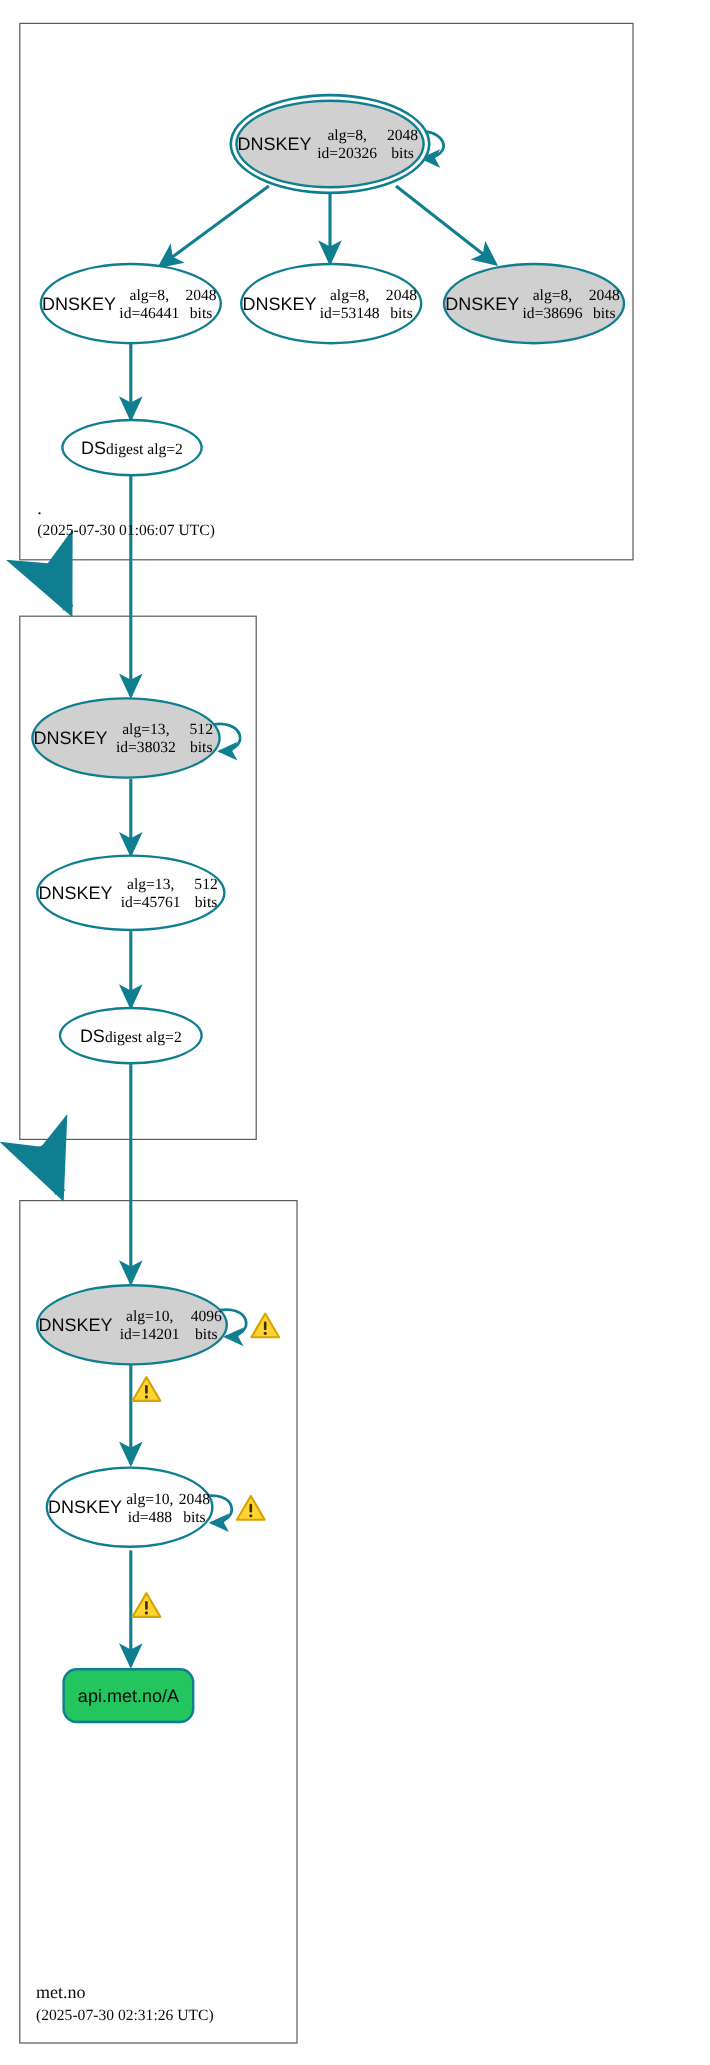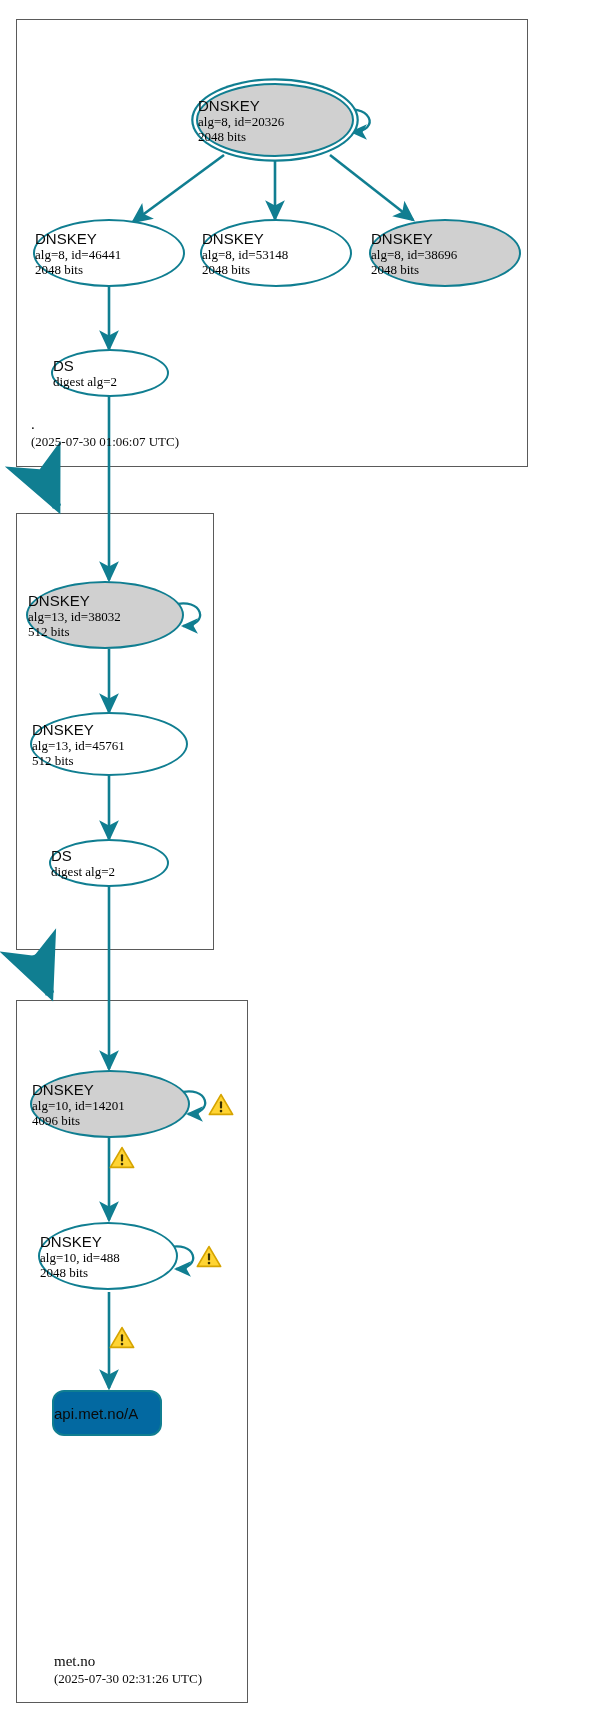--- a/index.html
+++ b/index.html
@@ -4,29 +4,29 @@
 <style>
   html,body{margin:0;padding:0;background:#ffffff;}
   body{width:592px;height:1721px;position:relative;
        font-family:"Liberation Sans",sans-serif;color:#111;}
   #stage{position:absolute;left:0;top:0;width:592px;height:1721px;}
   svg.layer{position:absolute;left:0;top:0;width:592px;height:1721px;overflow:visible;}
   .zonebox{position:absolute;border:1px solid #5a5a5a;background:transparent;box-sizing:border-box;}
   .zonelabel{position:absolute;font-family:"Liberation Serif",serif;color:#0a0a0a;white-space:nowrap;}
   .zonelabel .zname{font-size:15px;line-height:17px;}
   .zonelabel .ztime{font-size:13px;line-height:17px;}
-  .node{position:absolute;display:flex;flex-direction:column;align-items:flex-start;
+  .node{position:absolute;display:flex;flex-direction:row;align-items:center;
         justify-content:center;text-align:center;box-sizing:border-box;}
   .node .t1{font-family:"Liberation Sans",sans-serif;font-size:15px;line-height:17px;color:#0a0a0a;}
   .node .t2,.node .t3{font-family:"Liberation Serif",serif;font-size:13px;line-height:15px;color:#000000;}
   .ell{border:2.2px solid #107e91;border-radius:50%;}
   .ell.gray{background:#d0d0d0;}
   .ell.white{background:#ffffff;}
   .ell.anchor{box-shadow:0 0 0 2.6px #ffffff,0 0 0 4.8px #107e91;}
-  .rrset{border:2.2px solid #107e91;border-radius:12px;background:#0369a1;}
+  .rrset{border:2.2px solid #107e91;border-radius:12px;background:#22c55e;}
   .warn{position:absolute;width:26px;height:23px;}
 </style>
 </head>
 <body>
 
 <div id="stage">
 
   <div class="zonebox" style="left:16px;top:19px;width:512px;height:448px;"></div>
   <div class="zonebox" style="left:16px;top:513px;width:198px;height:437px;"></div>
   <div class="zonebox" style="left:16px;top:1000px;width:232px;height:703px;"></div>
@@ -137,21 +137,21 @@
   <div class="node ell white" style="left:38px;top:1222px;width:140px;height:68px;">
     <div class="t1">DNSKEY</div>
     <div class="t2">alg=10, id=488</div>
     <div class="t3">2048 bits</div>
   </div>
 
   <div class="node rrset" style="left:52px;top:1390px;width:110px;height:46px;">
     <div class="t1">api.met.no/A</div>
   </div>
 
-  <div class="zonelabel" style="left:30px;top:1653px;margin-left:24px;">
+  <div class="zonelabel" style="left:30px;top:1653px;">
     <div class="zname">met.no</div>
     <div class="ztime">(2025-07-30 02:31:26 UTC)</div>
   </div>
 
   <svg class="warn" style="left:208px;top:1093px;" viewBox="0 0 26 23">
     <path d="M13,1.6 L24.6,21.4 L1.4,21.4 Z" fill="#ffd433" stroke="#d6a400" stroke-width="1.7" stroke-linejoin="round"></path>
     <rect x="11.9" y="8.2" width="2.2" height="7.2" rx="1" fill="#3a3000"></rect>
     <circle cx="13" cy="18.1" r="1.3" fill="#3a3000"></circle>
   </svg>
 

